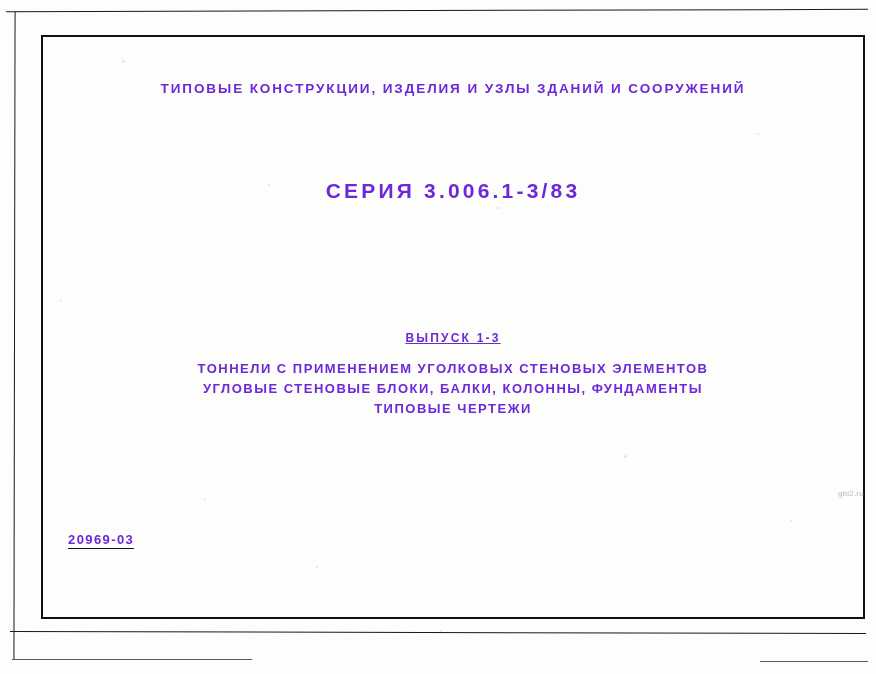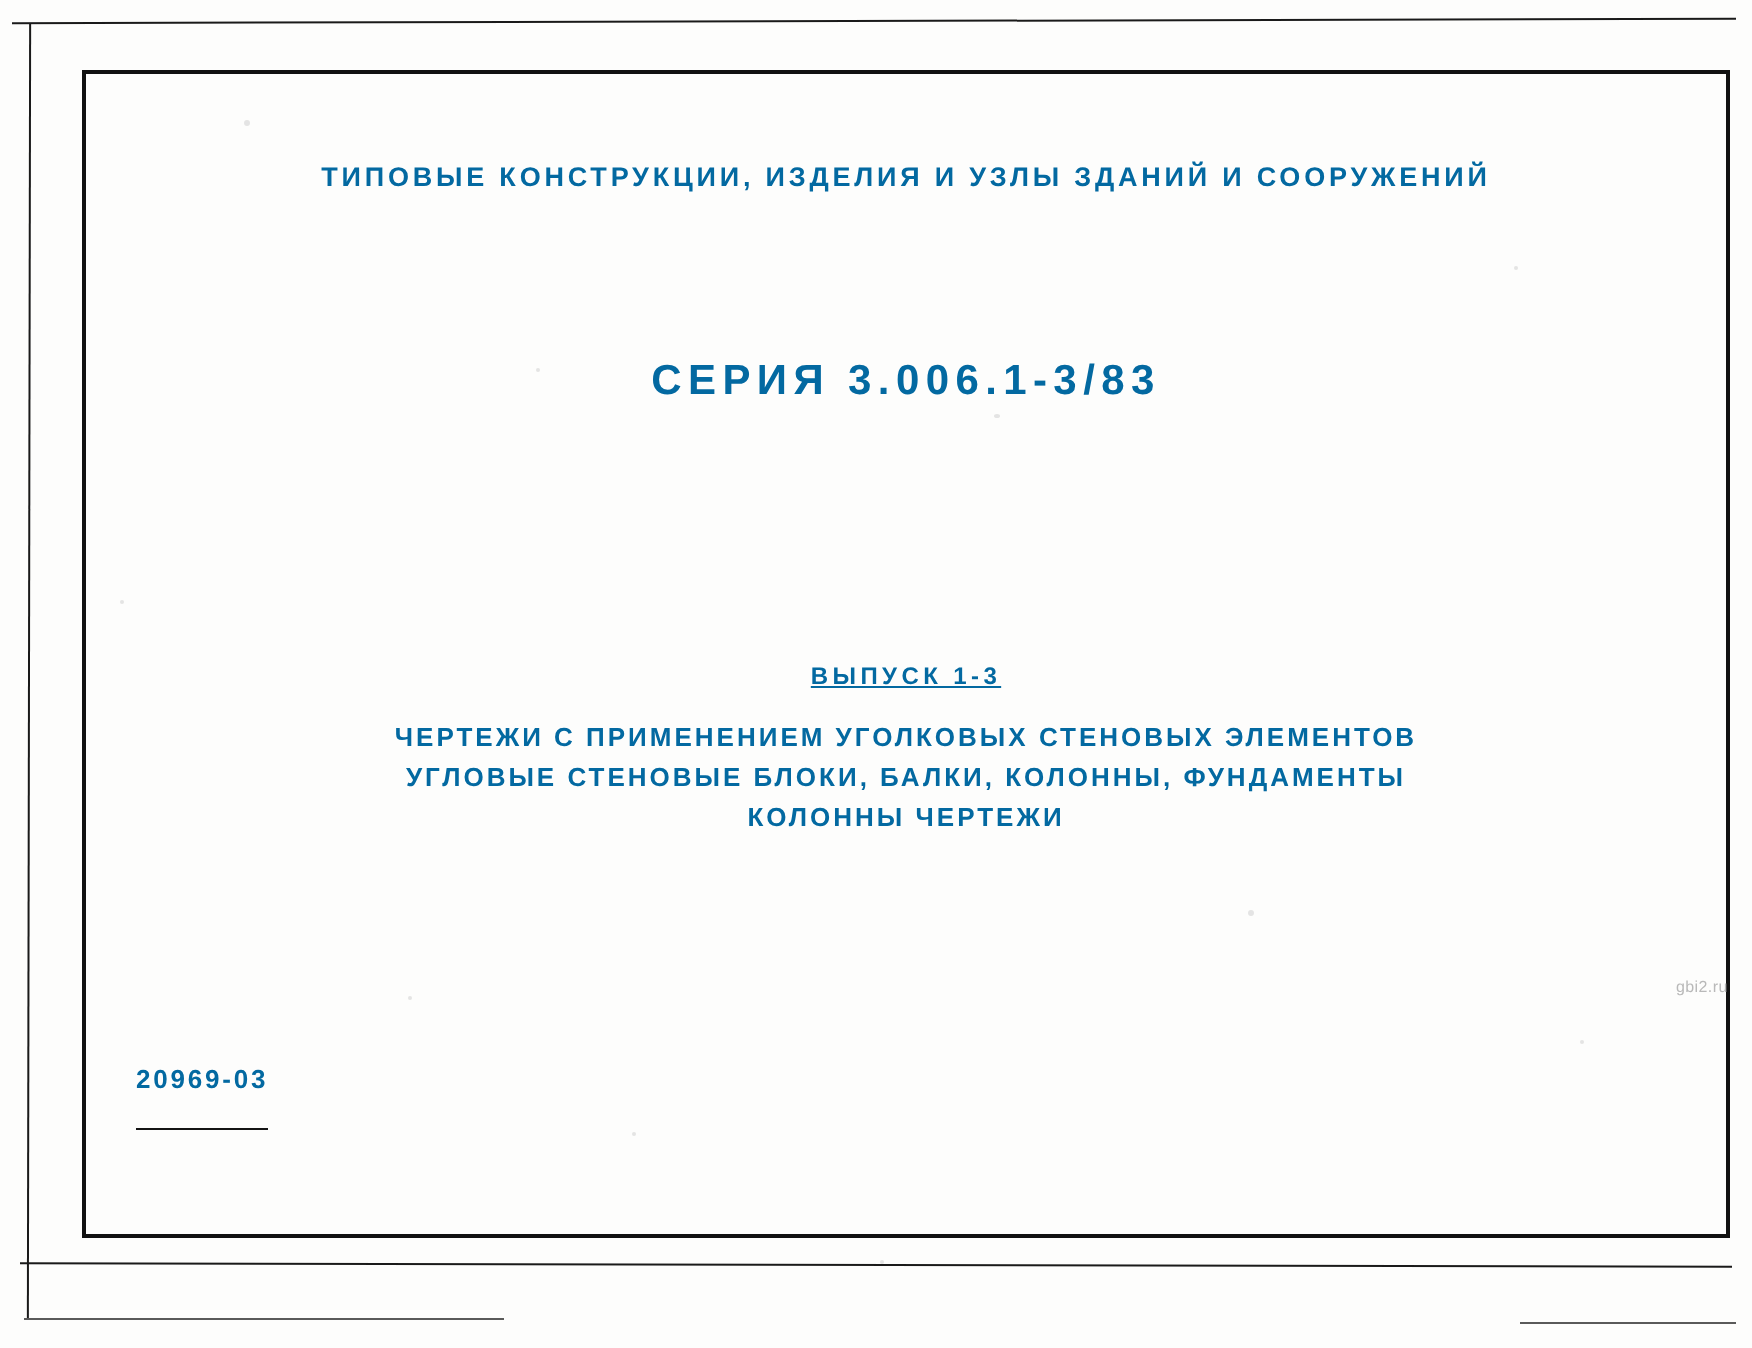--- a/index.html
+++ b/index.html
@@ -85,21 +85,21 @@
   .content {
     position: absolute;
     left: 0;
     top: 0;
     width: 820px;
     height: 580px;
     text-align: center;
   }
 
   .txt {
-    color: #0369a1;
+    color: #6d28d9;
     font-family: "Liberation Sans", sans-serif;
     font-weight: bold;
     letter-spacing: 1.6px;
     white-space: pre;
   }
 
   .line-series-head {
     position: absolute;
     left: 0; right: 0;
     top: 44px;
@@ -152,21 +152,21 @@
   }
 
   .doc-code {
     position: absolute;
     left: 25px;
     top: 495px;
     font-size: 13px;
     letter-spacing: 1.4px;
     text-align: left;
     border-bottom: 1.2px solid #141414;
-    padding-bottom: 17px;
+    padding-bottom: 1px;
     display: inline-block;
   }
 
   .watermark {
     position: absolute;
     left: 838px;
     top: 463px;
     font-size: 8px;
     color: #b9b9b9;
     letter-spacing: .2px;
@@ -199,25 +199,25 @@
   <div class="frame">
     <div class="content">
 
       <div class="txt line-series-head">ТИПОВЫЕ КОНСТРУКЦИИ, ИЗДЕЛИЯ И УЗЛЫ ЗДАНИЙ И СООРУЖЕНИЙ</div>
 
       <div class="txt line-series-num">СЕРИЯ 3.006.1-3/83</div>
 
 
       <div class="txt line-issue">ВЫПУСК 1-3</div>
 
-      <div class="txt line-sub1">ЧЕРТЕЖИ С ПРИМЕНЕНИЕМ УГОЛКОВЫХ СТЕНОВЫХ ЭЛЕМЕНТОВ</div>
+      <div class="txt line-sub1">ТОННЕЛИ С ПРИМЕНЕНИЕМ УГОЛКОВЫХ СТЕНОВЫХ ЭЛЕМЕНТОВ</div>
 
       <div class="txt line-sub2">УГЛОВЫЕ СТЕНОВЫЕ БЛОКИ, БАЛКИ, КОЛОННЫ, ФУНДАМЕНТЫ</div>
 
-      <div class="txt line-sub3">КОЛОННЫ ЧЕРТЕЖИ</div>
+      <div class="txt line-sub3">ТИПОВЫЕ ЧЕРТЕЖИ</div>
 
       <div class="txt doc-code">20969-03</div>
 
     </div>
   </div>
 
   <div class="watermark">gbi2.ru</div>
 
 </div>
 

